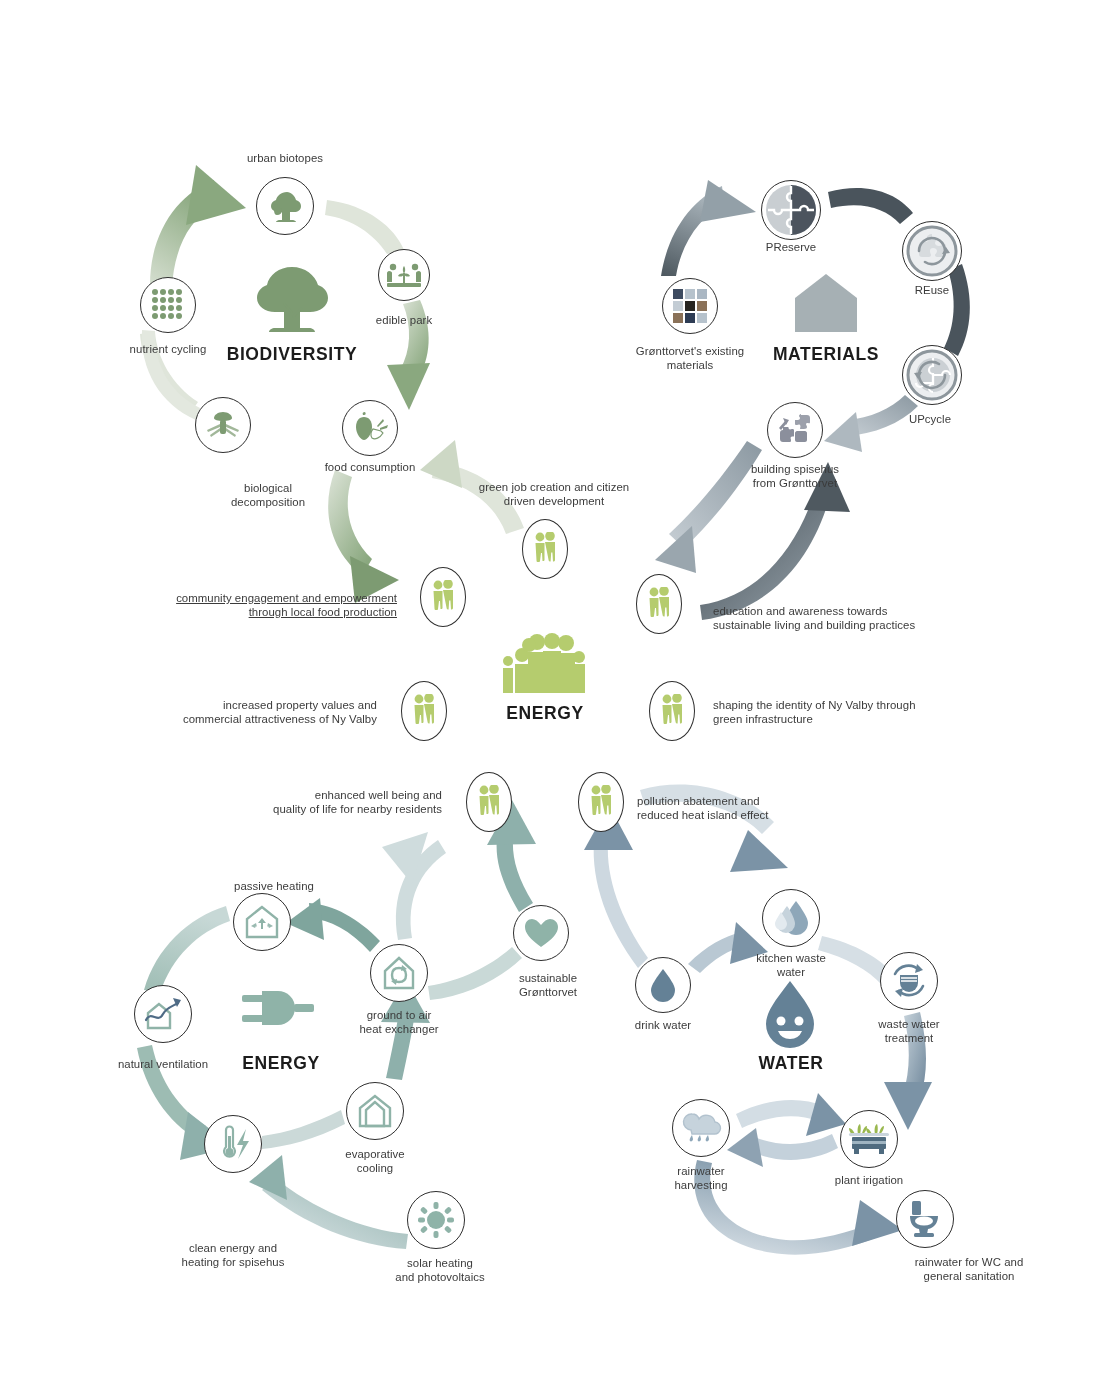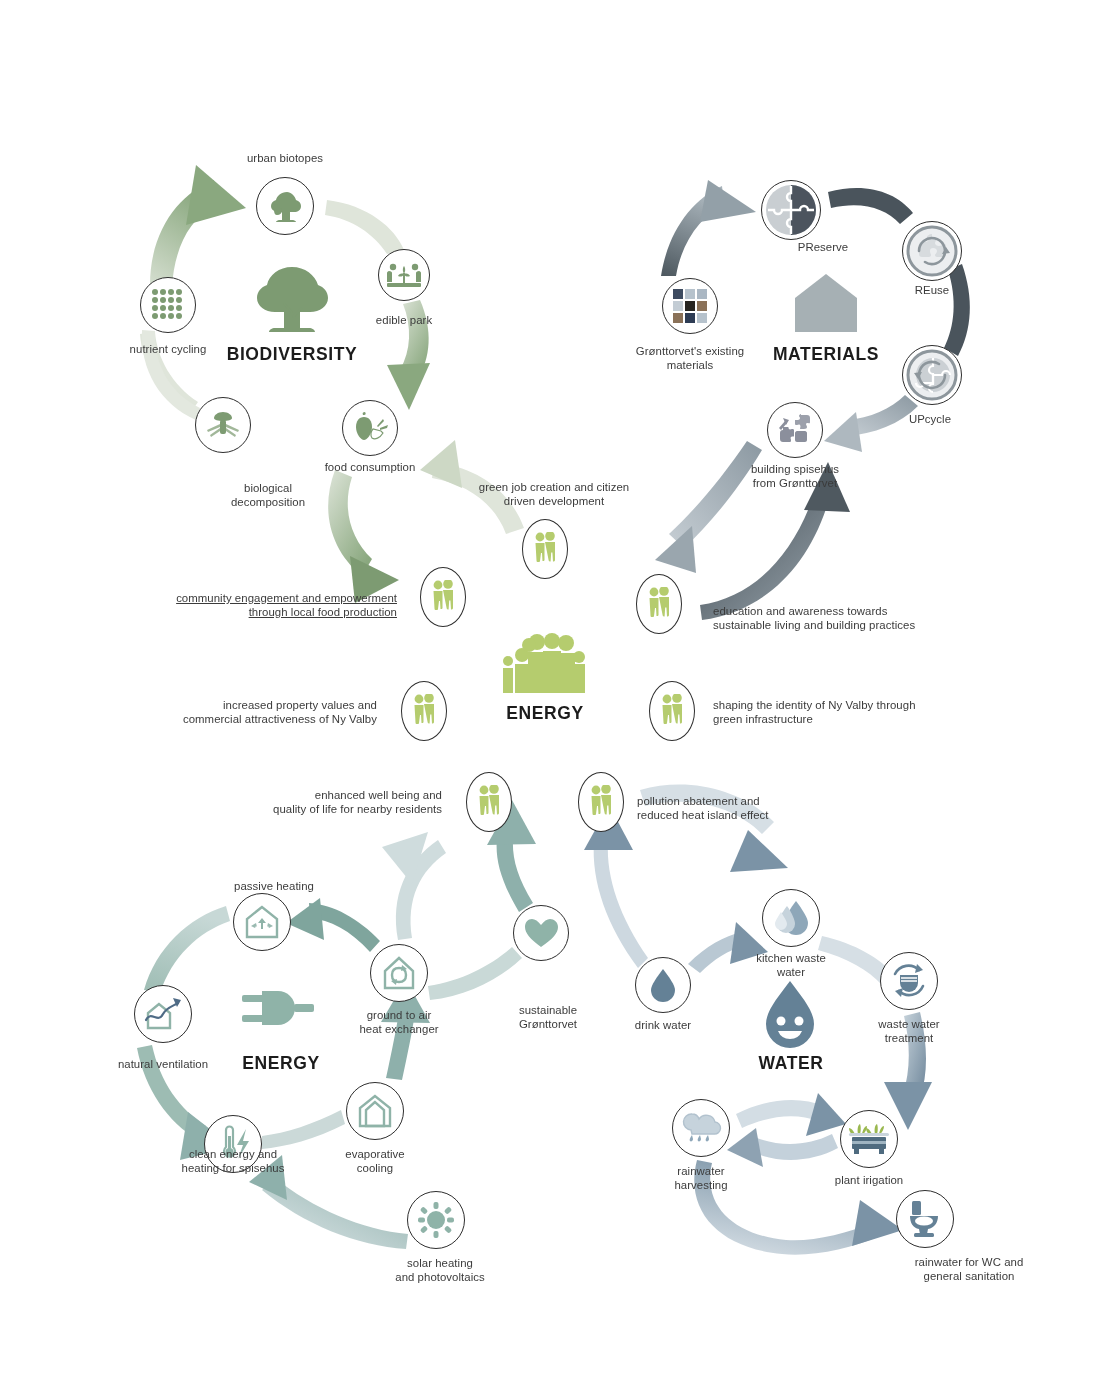--- a/index.html
+++ b/index.html
@@ -328,21 +328,21 @@
     <svg width="52" height="52" viewBox="0 0 52 52">
       <circle cx="26" cy="26" r="25" fill="#c9ced2"></circle>
       <path d="M26 1a25 25 0 0 1 0 50z" fill="#4c545e"></path>
       <g fill="none" stroke="#ffffff" stroke-width="2.4">
         <path d="M26 2v7a4 4 0 1 0 0 8v9h-9a4 4 0 1 1-8 0H3"></path>
         <path d="M26 26h9a4 4 0 1 1 8 0h6"></path>
         <path d="M26 26v9a4 4 0 1 0 0 8v7"></path>
       </g>
     </svg>
   </div>
-  <div class="lbl c" style="left:791px;top:241px;margin-left:32px;">PReserve</div>
+  <div class="lbl c" style="left:791px;top:241px;">PReserve</div>
 
   <div class="circ" style="left:932px;top:251px;width:60px;height:60px;">
     <svg width="52" height="52" viewBox="0 0 52 52">
       <circle cx="26" cy="26" r="24" fill="#eceef0" stroke="#8d969c" stroke-width="3"></circle>
       <path d="M26 12a10 10 0 0 1 3 0c1 0 2 1 2 2s-2 2-2 4 2 3 4 3 3-1 4-2 3 0 3 2v8c0 2-1 3-3 3h-6c-1 0-2-1-2-2s2-2 2-4-2-3-4-3-3 1-3 3 1 3 1 4-1 2-2 2h-7c-2 0-3-1-3-3v-9c0-2 1-3 3-3h4c1 0 2-1 2-2s-1-2-1-3 2-3 5-3z" fill="#d7dbde"></path>
       <g fill="none" stroke="#8d969c" stroke-width="2.6" stroke-linecap="round">
         <path d="M13 26a13 13 0 1 1 6 11"></path>
       </g>
       <path d="M40 22l4 6-8 1z" fill="#8d969c"></path>
     </svg>
@@ -546,21 +546,21 @@
     </svg>
   </div>
   <div class="lbl c" style="left:399px;top:1009px;">ground to air
 heat exchanger</div>
 
   <div class="circ" style="left:541px;top:933px;width:56px;height:56px;">
     <svg width="34" height="32" viewBox="0 0 34 32">
       <path d="M17 30C6 22 1 16 1 10 1 5 4 2 8 2c3 0 6 2 9 6 3-4 6-6 9-6 4 0 8 3 8 8 0 6-5 12-17 20z" fill="#8fb3a8"></path>
     </svg>
   </div>
-  <div class="lbl c" style="left:548px;top:972px;margin-top:32px;">sustainable
+  <div class="lbl c" style="left:548px;top:972px;">sustainable
 Grønttorvet</div>
 
   <div class="circ" style="left:375px;top:1111px;width:58px;height:58px;">
     <svg width="38" height="36" viewBox="0 0 38 36">
       <g fill="none" stroke="#8fb3a8" stroke-width="2.4">
         <path d="M19 3L4 15v18h30V15z"></path>
         <path d="M19 9L10 17v16h18V17z"></path>
       </g>
     </svg>
   </div>
@@ -590,21 +590,21 @@
   <div class="circ" style="left:233px;top:1144px;width:58px;height:58px;">
     <svg width="36" height="38" viewBox="0 0 36 38">
       <g fill="none" stroke="#8fb3a8" stroke-width="2.2">
         <path d="M11 5a3.5 3.5 0 0 1 7 0v17a5.5 5.5 0 1 1-7 0z"></path>
       </g>
       <circle cx="14.5" cy="27" r="4" fill="#8fb3a8"></circle>
       <rect x="13" y="11" width="3" height="15" fill="#8fb3a8"></rect>
       <path d="M31 4l-9 16h6l-5 14 11-18h-6z" fill="#8fb3a8"></path>
     </svg>
   </div>
-  <div class="lbl c" style="left:233px;top:1148px;text-align:center;">clean energy and
+  <div class="lbl c" style="left:233px;top:1242px;text-align:center;">clean energy and
 heating for spisehus</div>
 
   <div class="circ" style="left:163px;top:1014px;width:58px;height:58px;">
     <svg width="40" height="36" viewBox="0 0 40 36">
       <g fill="none" stroke="#8fb3a8" stroke-width="2.4">
         <path d="M16 8L5 17v15h22V17z"></path>
       </g>
       <g fill="none" stroke="#4f6b86" stroke-width="2.2" stroke-linecap="round">
         <path d="M3 24c5-10 12 4 17-6 3-6 10-8 15-11"></path>
       </g>

